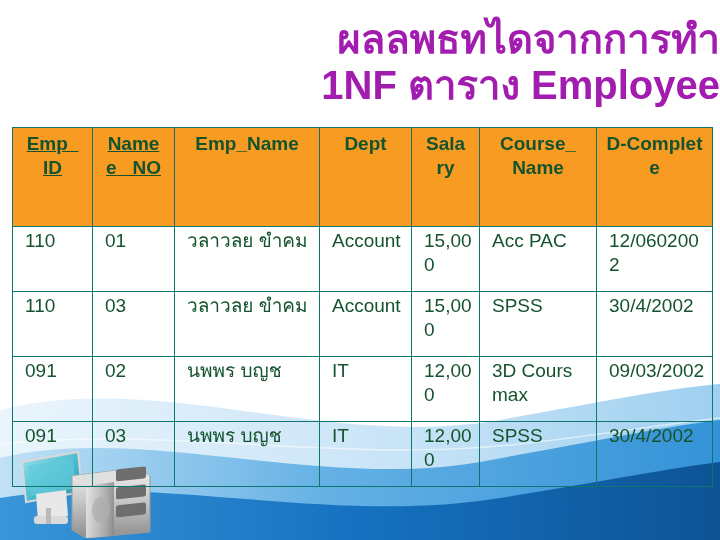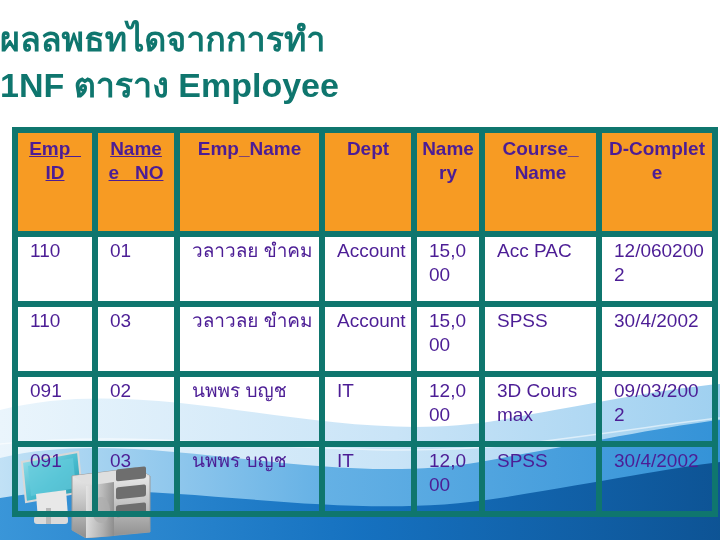--- a/index.html
+++ b/index.html
@@ -11,24 +11,24 @@
   }
   .slide{position:absolute;inset:0;overflow:hidden;}
 
   
   .bg-waves{position:absolute;left:0;right:0;bottom:0;height:200px;pointer-events:none;}
   .bg-waves svg{display:block;width:100%;height:100%;}
 
   
   .title-block{
     position:absolute;left:0;right:0;top:16px;
-    text-align:left;
-    color:#0f766e;
+    text-align:right;
+    color:#a21caf;
     font-weight:bold;
-    font-size:34px;
+    font-size:40px;
     line-height:46px;
     letter-spacing:0px;
     z-index:5;
   }
   .title-line{display:block;white-space:nowrap;}
   .title-line.l1{padding-left:0px;}
   .title-line.l2{}
 
   
   .clipart{position:absolute;left:16px;bottom:2px;width:160px;height:92px;z-index:2;}
@@ -39,26 +39,26 @@
     position:absolute;left:12px;top:127px;width:700px;
     z-index:4;
   }
   table.data{
     border-collapse:collapse;
     table-layout:fixed;
     width:700px;
     background:transparent;
   }
   table.data th, table.data td{
-    border:6px solid #0f766e;
+    border:1px solid #0f766e;
     padding:2px 4px;
     vertical-align:top;
     font-size:19px;
     line-height:24px;
-    color:#4c1d95;
+    color:#14532d;
     font-weight:normal;
     background:transparent;
     word-wrap:break-word;
     overflow-wrap:break-word;
     margin-left:44px;
   }
   table.data thead th{
     background:#F79B23;
     font-weight:bold;
     text-align:center;
@@ -155,21 +155,21 @@
         <col style="width:68px">
         <col style="width:117px">
         <col style="width:116px">
       </colgroup>
       <thead>
         <tr>
           <th class="pk">Emp_ ID</th>
           <th class="pk">Name e_ NO</th>
           <th style="text-align:center;">Emp_Name</th>
           <th>Dept</th>
-          <th>Name ry</th>
+          <th>Sala ry</th>
           <th>Course_ Name</th>
           <th>D-Complet e</th>
         </tr>
       </thead>
       <tbody>
         <tr>
           <td>110</td>
           <td>01</td>
           <td>วลาวลย ขำคม</td>
           <td>Account</td>

